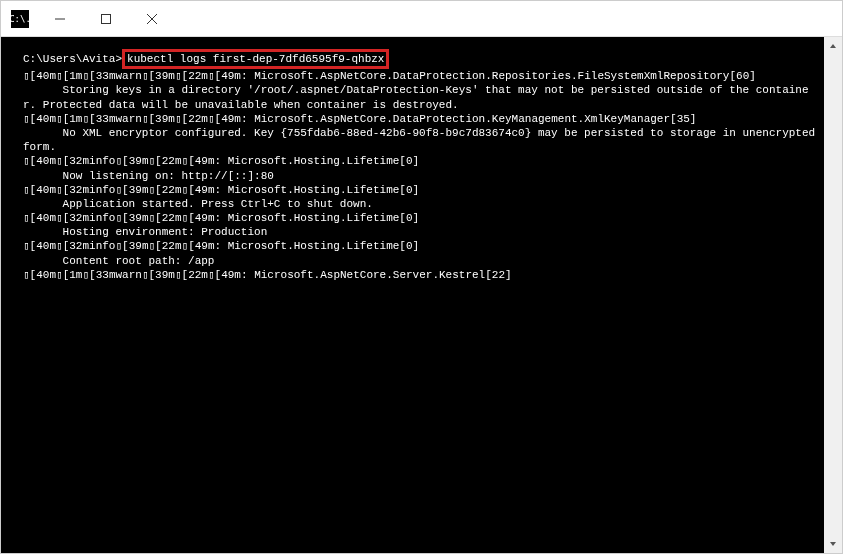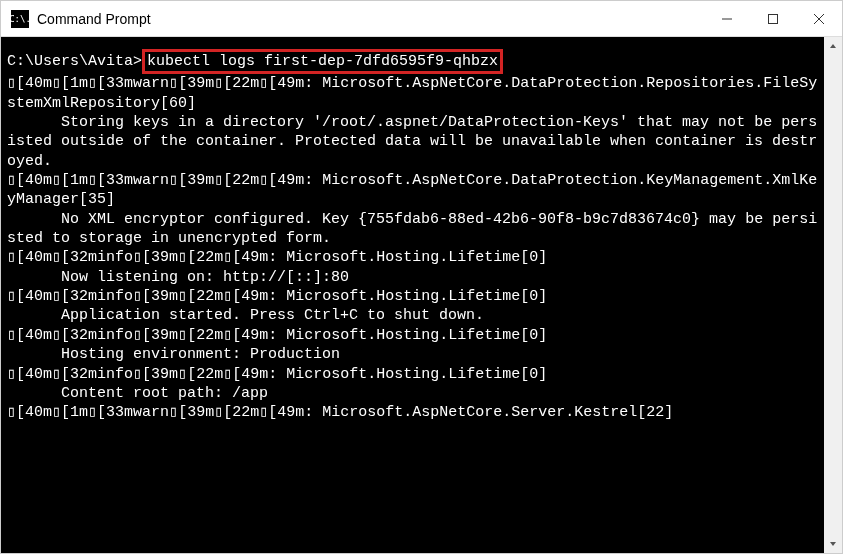--- a/index.html
+++ b/index.html
@@ -54,22 +54,22 @@
     }
     .terminal-wrap {
       flex: 1;
       display: flex;
       background: #000;
     }
     .terminal {
       flex: 1;
       background: #000;
       color: #fff;
-      padding: 12px 6px 6px 6px;
-      font-size: 15px;
+      padding: 12px 6px 6px 22px;
+      font-size: 11px;
       line-height: 1.29;
       white-space: pre-wrap;
       word-break: break-all;
       overflow: hidden;
     }
     .scrollbar {
       width: 18px;
       background: #f0f0f0;
       display: flex;
       flex-direction: column;
@@ -90,21 +90,20 @@
     }
     .prompt { color: #fff; }
     .cmd { color: #fff; }
   </style>
 </head>
 <body>
 
 <div class="window">
   <div class="titlebar">
     <span class="titlebar-icon">C:\.</span>
-    <span class="titlebar-title">Command Prompt</span>
     <div class="winbtn">
       <svg width="10" height="10" viewBox="0 0 10 10">
           <line x1="0" y1="5" x2="10" y2="5" stroke="#333" stroke-width="1"></line>
         </svg>
     </div>
     <div class="winbtn">
       <svg width="10" height="10" viewBox="0 0 10 10">
           <rect x="0.5" y="0.5" width="9" height="9" fill="none" stroke="#333" stroke-width="1"></rect>
         </svg>
     </div>

